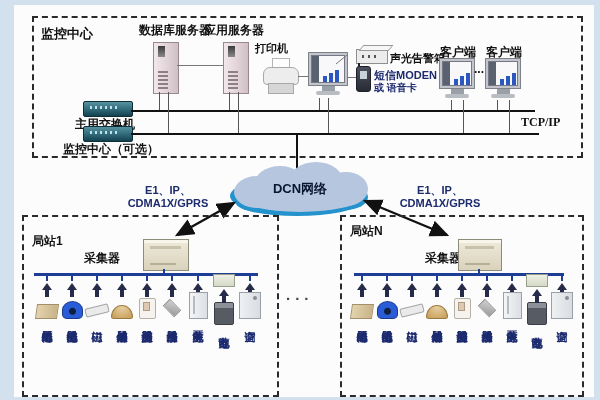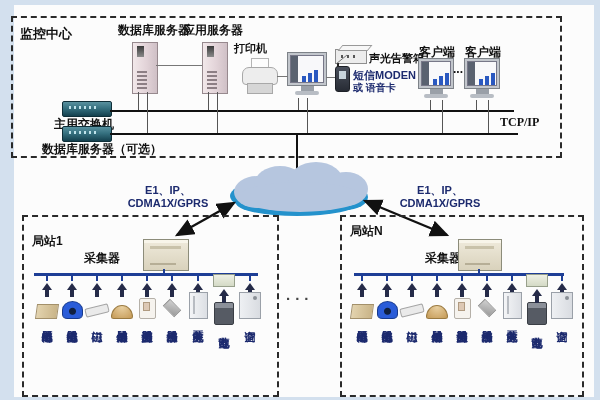--- a/index.html
+++ b/index.html
@@ -98,21 +98,21 @@
   .dots{position:absolute;font-weight:bold;color:#444;letter-spacing:5px;font-size:15px;}
   svg.overlay{position:absolute;left:0;top:0;pointer-events:none;}
   .serif{font-family:"Liberation Serif",serif;}
 </style>
 </head>
 <body>
 
 <div class="stage">
   <div class="canvas"></div>
 
-  <div class="dashed-box" style="left:11px;top:16px;width:547px;height:138px;">
+  <div class="dashed-box" style="left:32px;top:16px;width:547px;height:138px;">
     <div class="lbl" style="left:7px;top:7px;font-size:13px;">监控中心</div>
 
     <div class="lbl center" style="left:105px;top:4px;width:70px;">数据库服务器</div>
     <div class="lbl center" style="left:168px;top:4px;width:64px;">应用服务器</div>
     <div class="tower" style="left:119px;top:24px;"></div>
     <div class="tower" style="left:189px;top:24px;"></div>
     <div class="thinline" style="left:143px;top:47px;width:46px;"></div>
 
     <div class="lbl" style="left:221px;top:23px;font-size:11px;">打印机</div>
     <div class="printer" style="left:229px;top:40px;">
@@ -152,21 +152,21 @@
           <div class="screen" style="height:23px;"></div>
         </div>
       <div class="stand"></div>
         <div class="base"></div>
     </div>
     <div class="lbl" style="left:440px;top:44px;">...</div>
 
     <div class="switch" style="left:49px;top:83px;"></div>
     <div class="lbl" style="left:41px;top:98px;">主用交换机</div>
     <div class="switch" style="left:49px;top:108px;"></div>
-    <div class="lbl" style="left:29px;top:123px;">数据库服务器（可选）</div>
+    <div class="lbl" style="left:29px;top:123px;">监控中心（可选）</div>
 
     <div class="hline" style="left:97px;top:92px;width:404px;"></div>
     <div class="hline" style="left:97px;top:115px;width:408px;"></div>
     <div class="lbl serif" style="left:487px;top:97px;">TCP/IP</div>
 
     <div class="vline" style="left:125px;top:74px;height:18px;"></div>
     <div class="vline" style="left:134px;top:74px;height:41px;"></div>
     <div class="vline" style="left:195px;top:74px;height:18px;"></div>
     <div class="vline" style="left:204px;top:74px;height:41px;"></div>
     <div class="vline" style="left:285px;top:80px;height:12px;"></div>
@@ -181,20 +181,21 @@
 
   <div class="cloud">
     <i class="c-sh" style="left:0px;top:22px;width:48px;height:24px;"></i>
     <i class="c-sh" style="left:92px;top:22px;width:46px;height:26px;"></i>
     <i class="c-sh" style="left:6px;top:28px;width:122px;height:26px;"></i>
     <i class="c-bump" style="left:4px;top:14px;width:46px;height:32px;"></i>
     <i class="c-bump" style="left:24px;top:4px;width:52px;height:38px;"></i>
     <i class="c-bump" style="left:58px;top:0px;width:56px;height:42px;"></i>
     <i class="c-bump" style="left:94px;top:10px;width:44px;height:34px;"></i>
     <i class="c-bump" style="left:8px;top:20px;width:124px;height:30px;"></i>
+    <div class="cloud-label">DCN网络</div>
   </div>
 
   <div class="abs center" style="left:126px;top:184px;width:84px;text-align:center;">
     <div class="navy" style="font-weight:bold;font-size:11px;line-height:13px;">E1、IP、</div>
     <div class="navy" style="font-weight:bold;font-size:11px;line-height:13px;">CDMA1X/GPRS</div>
   </div>
   <div class="abs" style="left:398px;top:184px;width:84px;text-align:center;">
     <div class="navy" style="font-weight:bold;font-size:11px;line-height:13px;">E1、IP、</div>
     <div class="navy" style="font-weight:bold;font-size:11px;line-height:13px;">CDMA1X/GPRS</div>
   </div>

